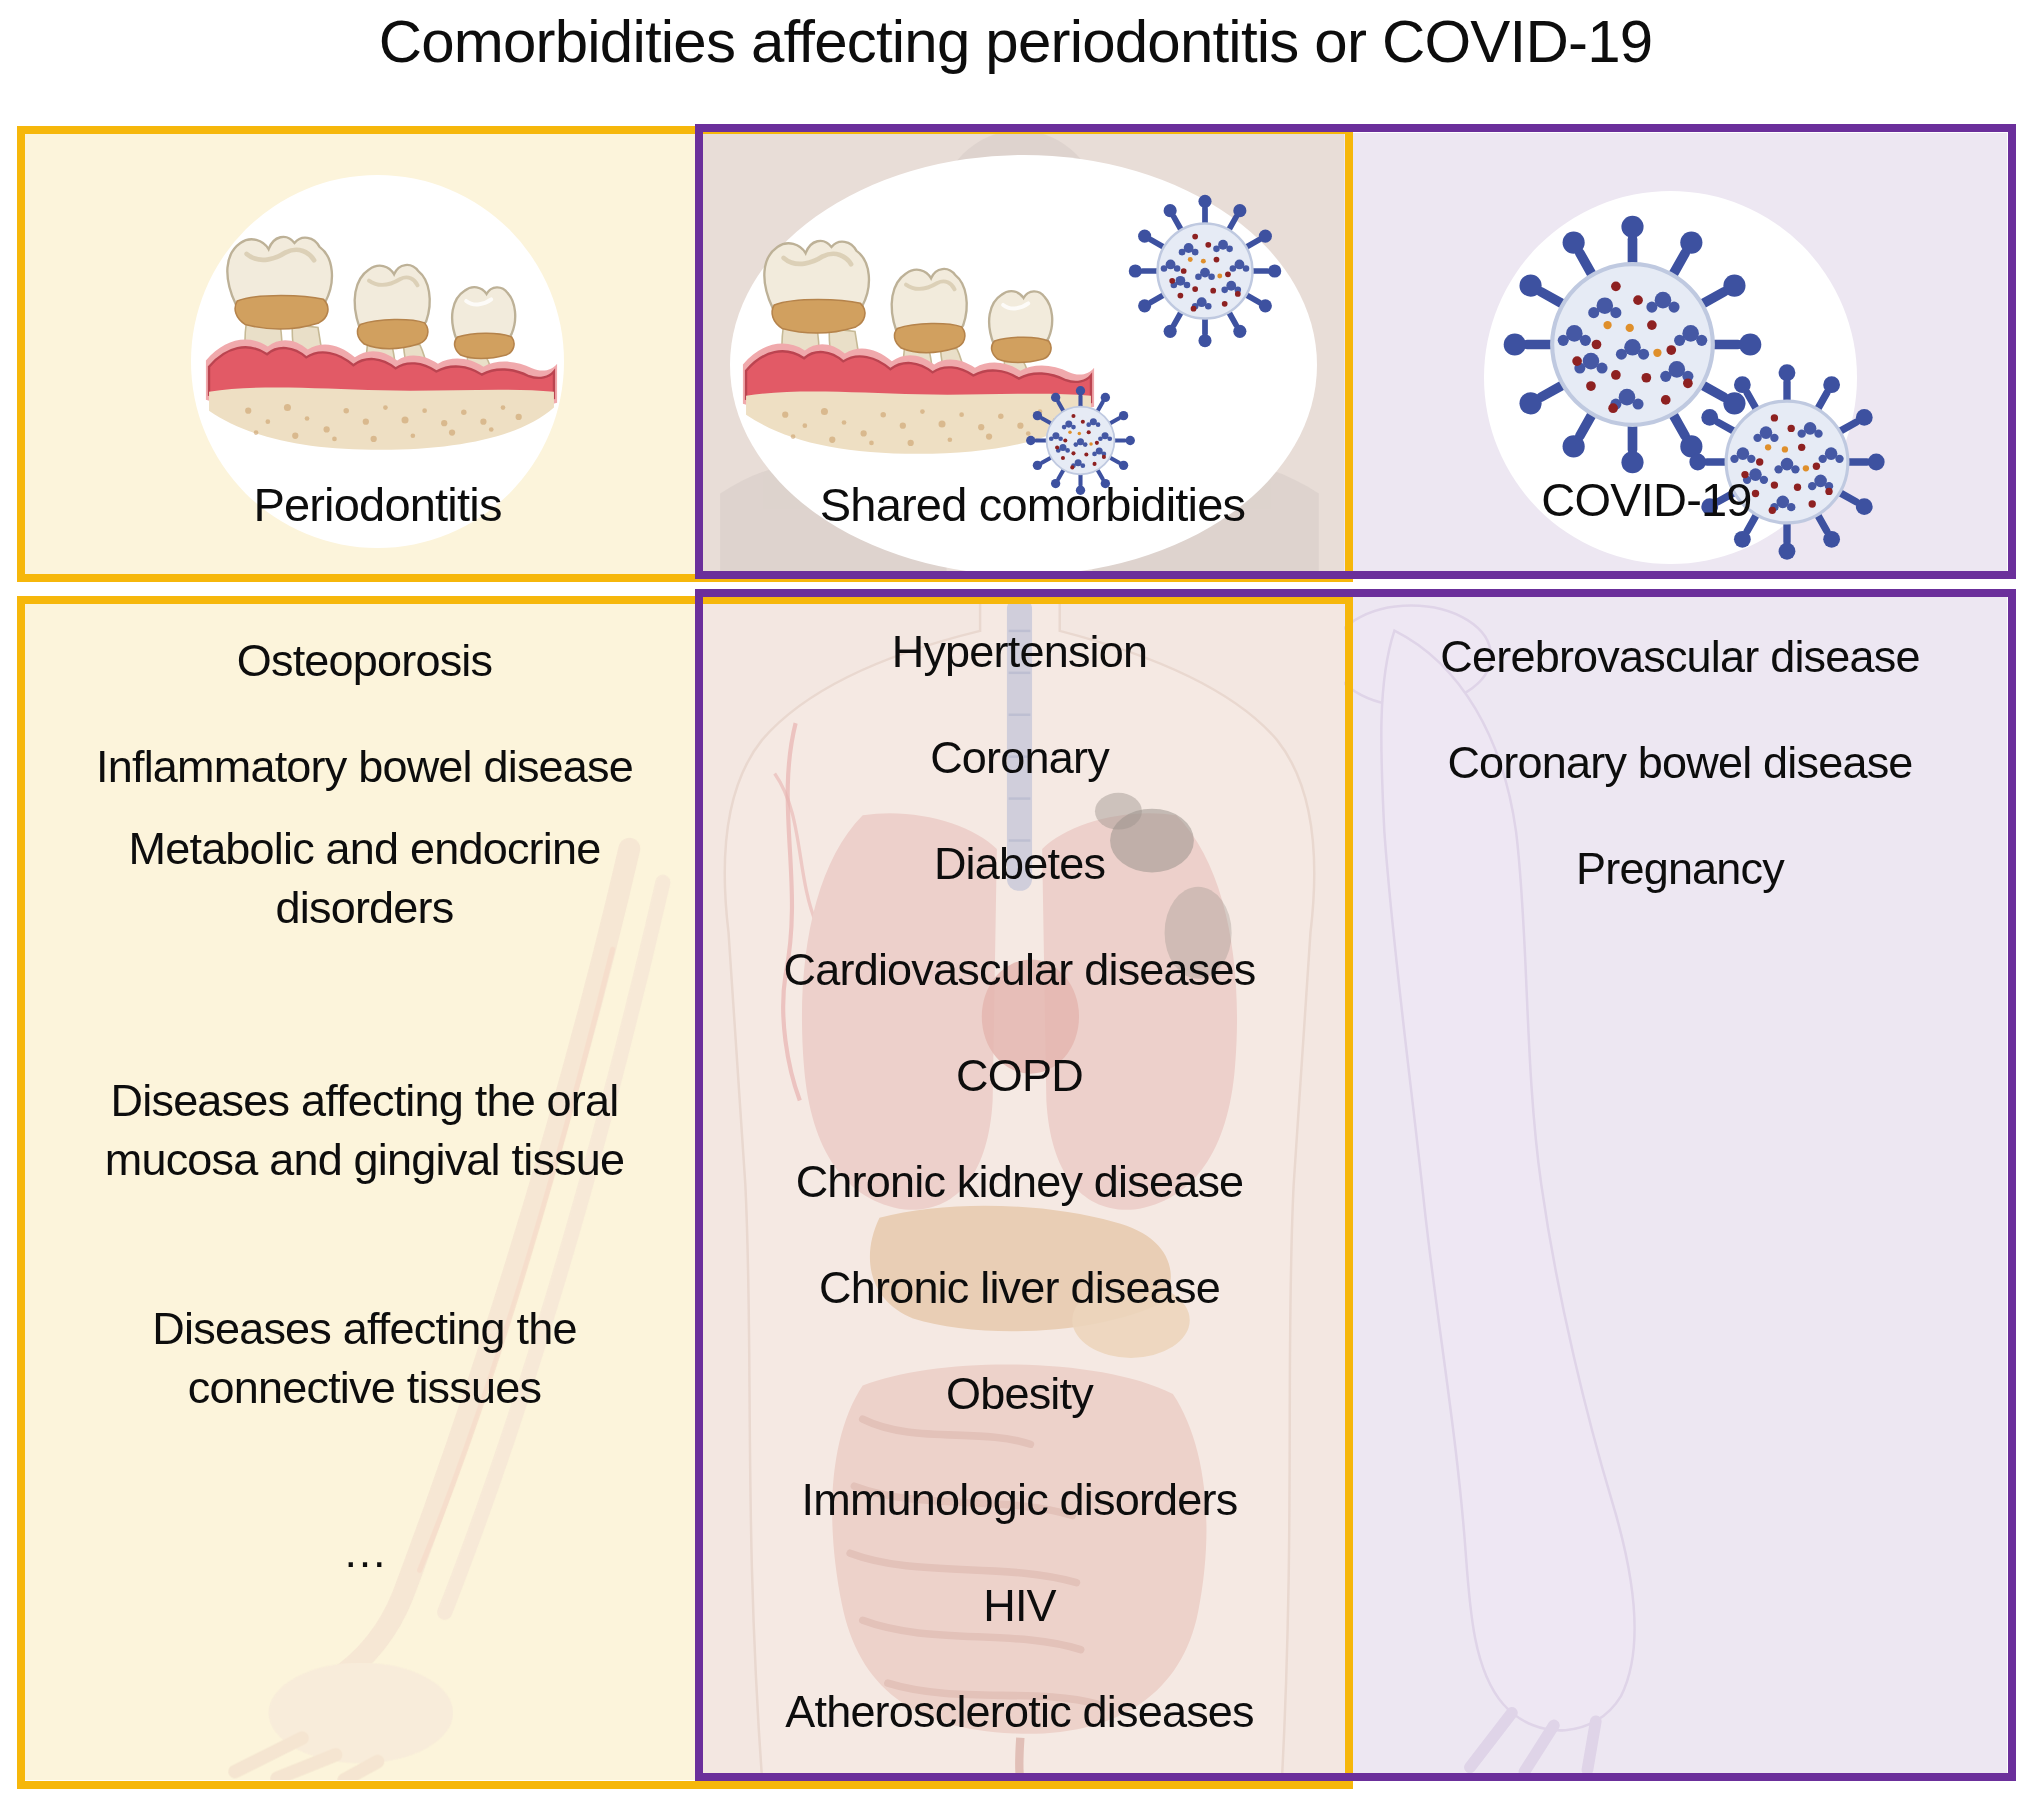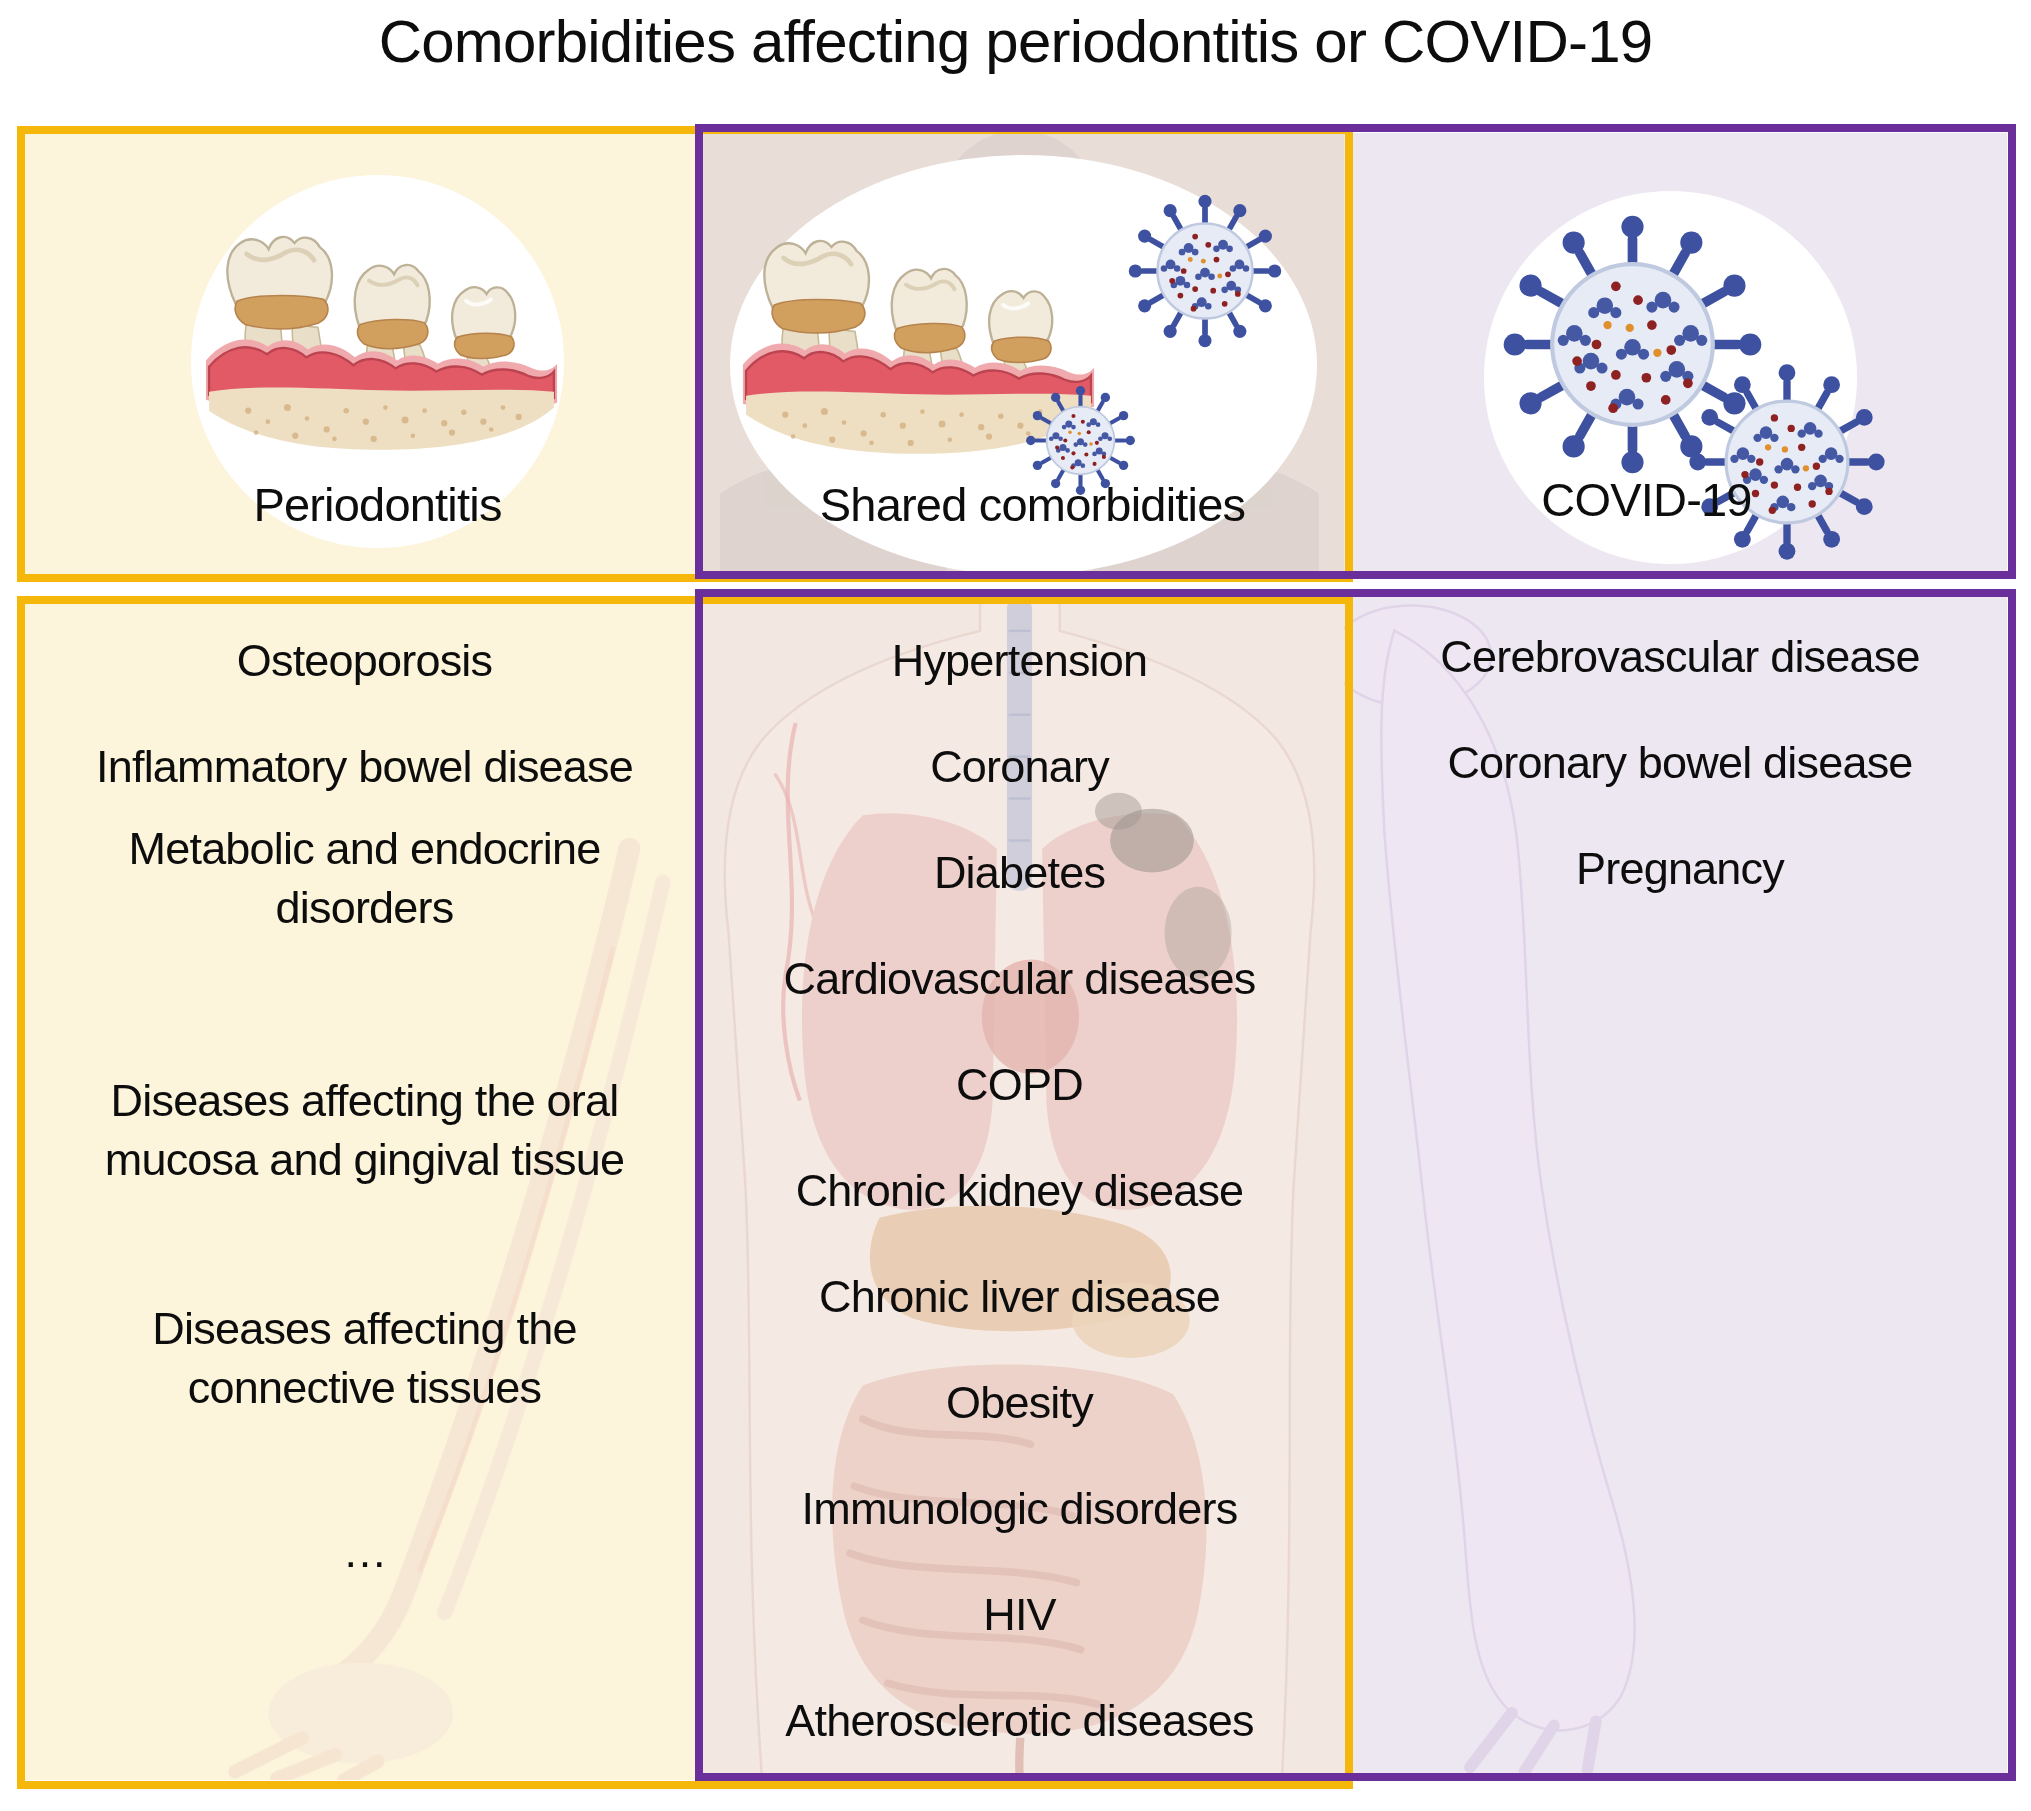--- a/index.html
+++ b/index.html
@@ -20,21 +20,21 @@
   
   .title{position:absolute;top:6.7px;left:0;width:2031px;text-align:center;font-size:60px;letter-spacing:-0.8px;white-space:nowrap;}
   .panel-label{position:absolute;text-align:center;font-size:47px;letter-spacing:-0.8px;}
   .list{position:absolute;display:flex;flex-direction:column;align-items:center;}
   .list .li{min-height:106px;display:flex;align-items:center;justify-content:center;text-align:center;font-size:45px;line-height:59px;letter-spacing:-0.8px;}
   #list-periodontitis{left:50px;top:597px;width:629px;padding-top:10px;}
   #list-periodontitis .li{width:629px;}
   #list-periodontitis .li:nth-child(4){margin-top:134px;}
   #list-periodontitis .li:nth-child(5){margin-top:110px;}
   #list-periodontitis .li:nth-child(6){margin-top:81px;}
-  #list-shared{left:709px;top:597px;width:621px;padding-top:10px;align-items:flex-end;}
+  #list-shared{left:709px;top:597px;width:621px;padding-top:1px;align-items:flex-end;}
   #list-shared .li{width:621px;}
   #list-covid{left:1361px;top:597px;width:638px;padding-top:6.7px;align-items:flex-end;}
   #list-covid .li{width:638px;}
   svg{display:block;}
 </style>
 </head>
 <body>
 
 <svg width="0" height="0" style="position:absolute" aria-hidden="true">
   <defs>

